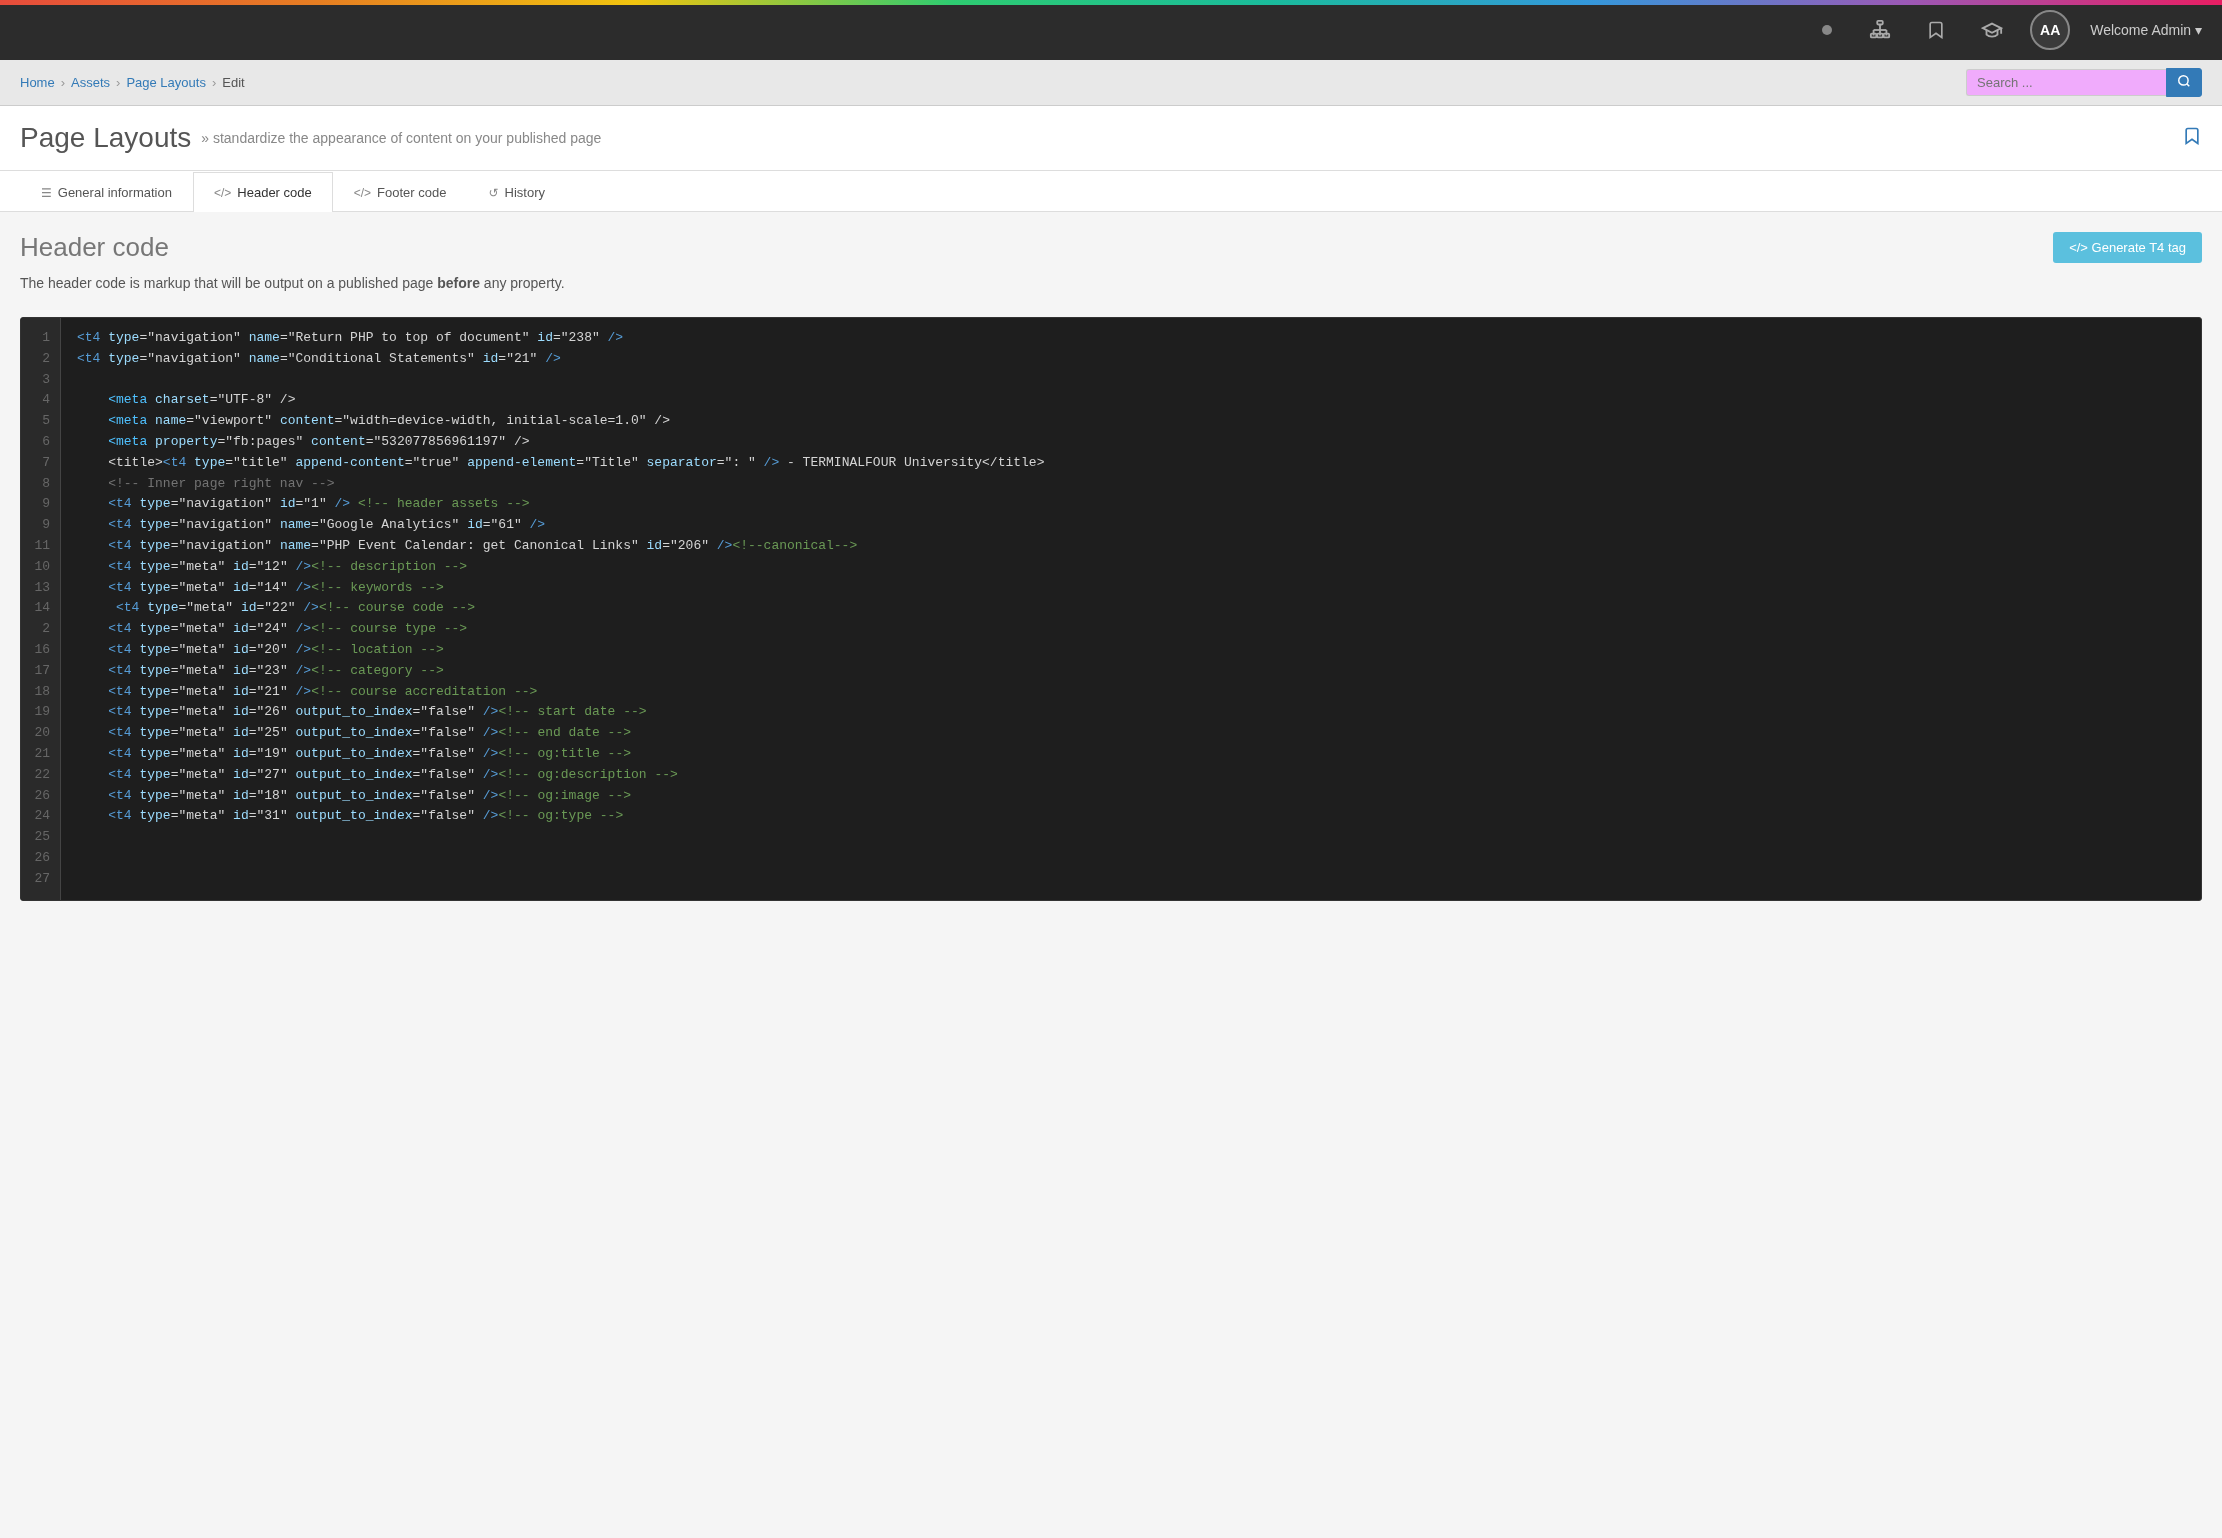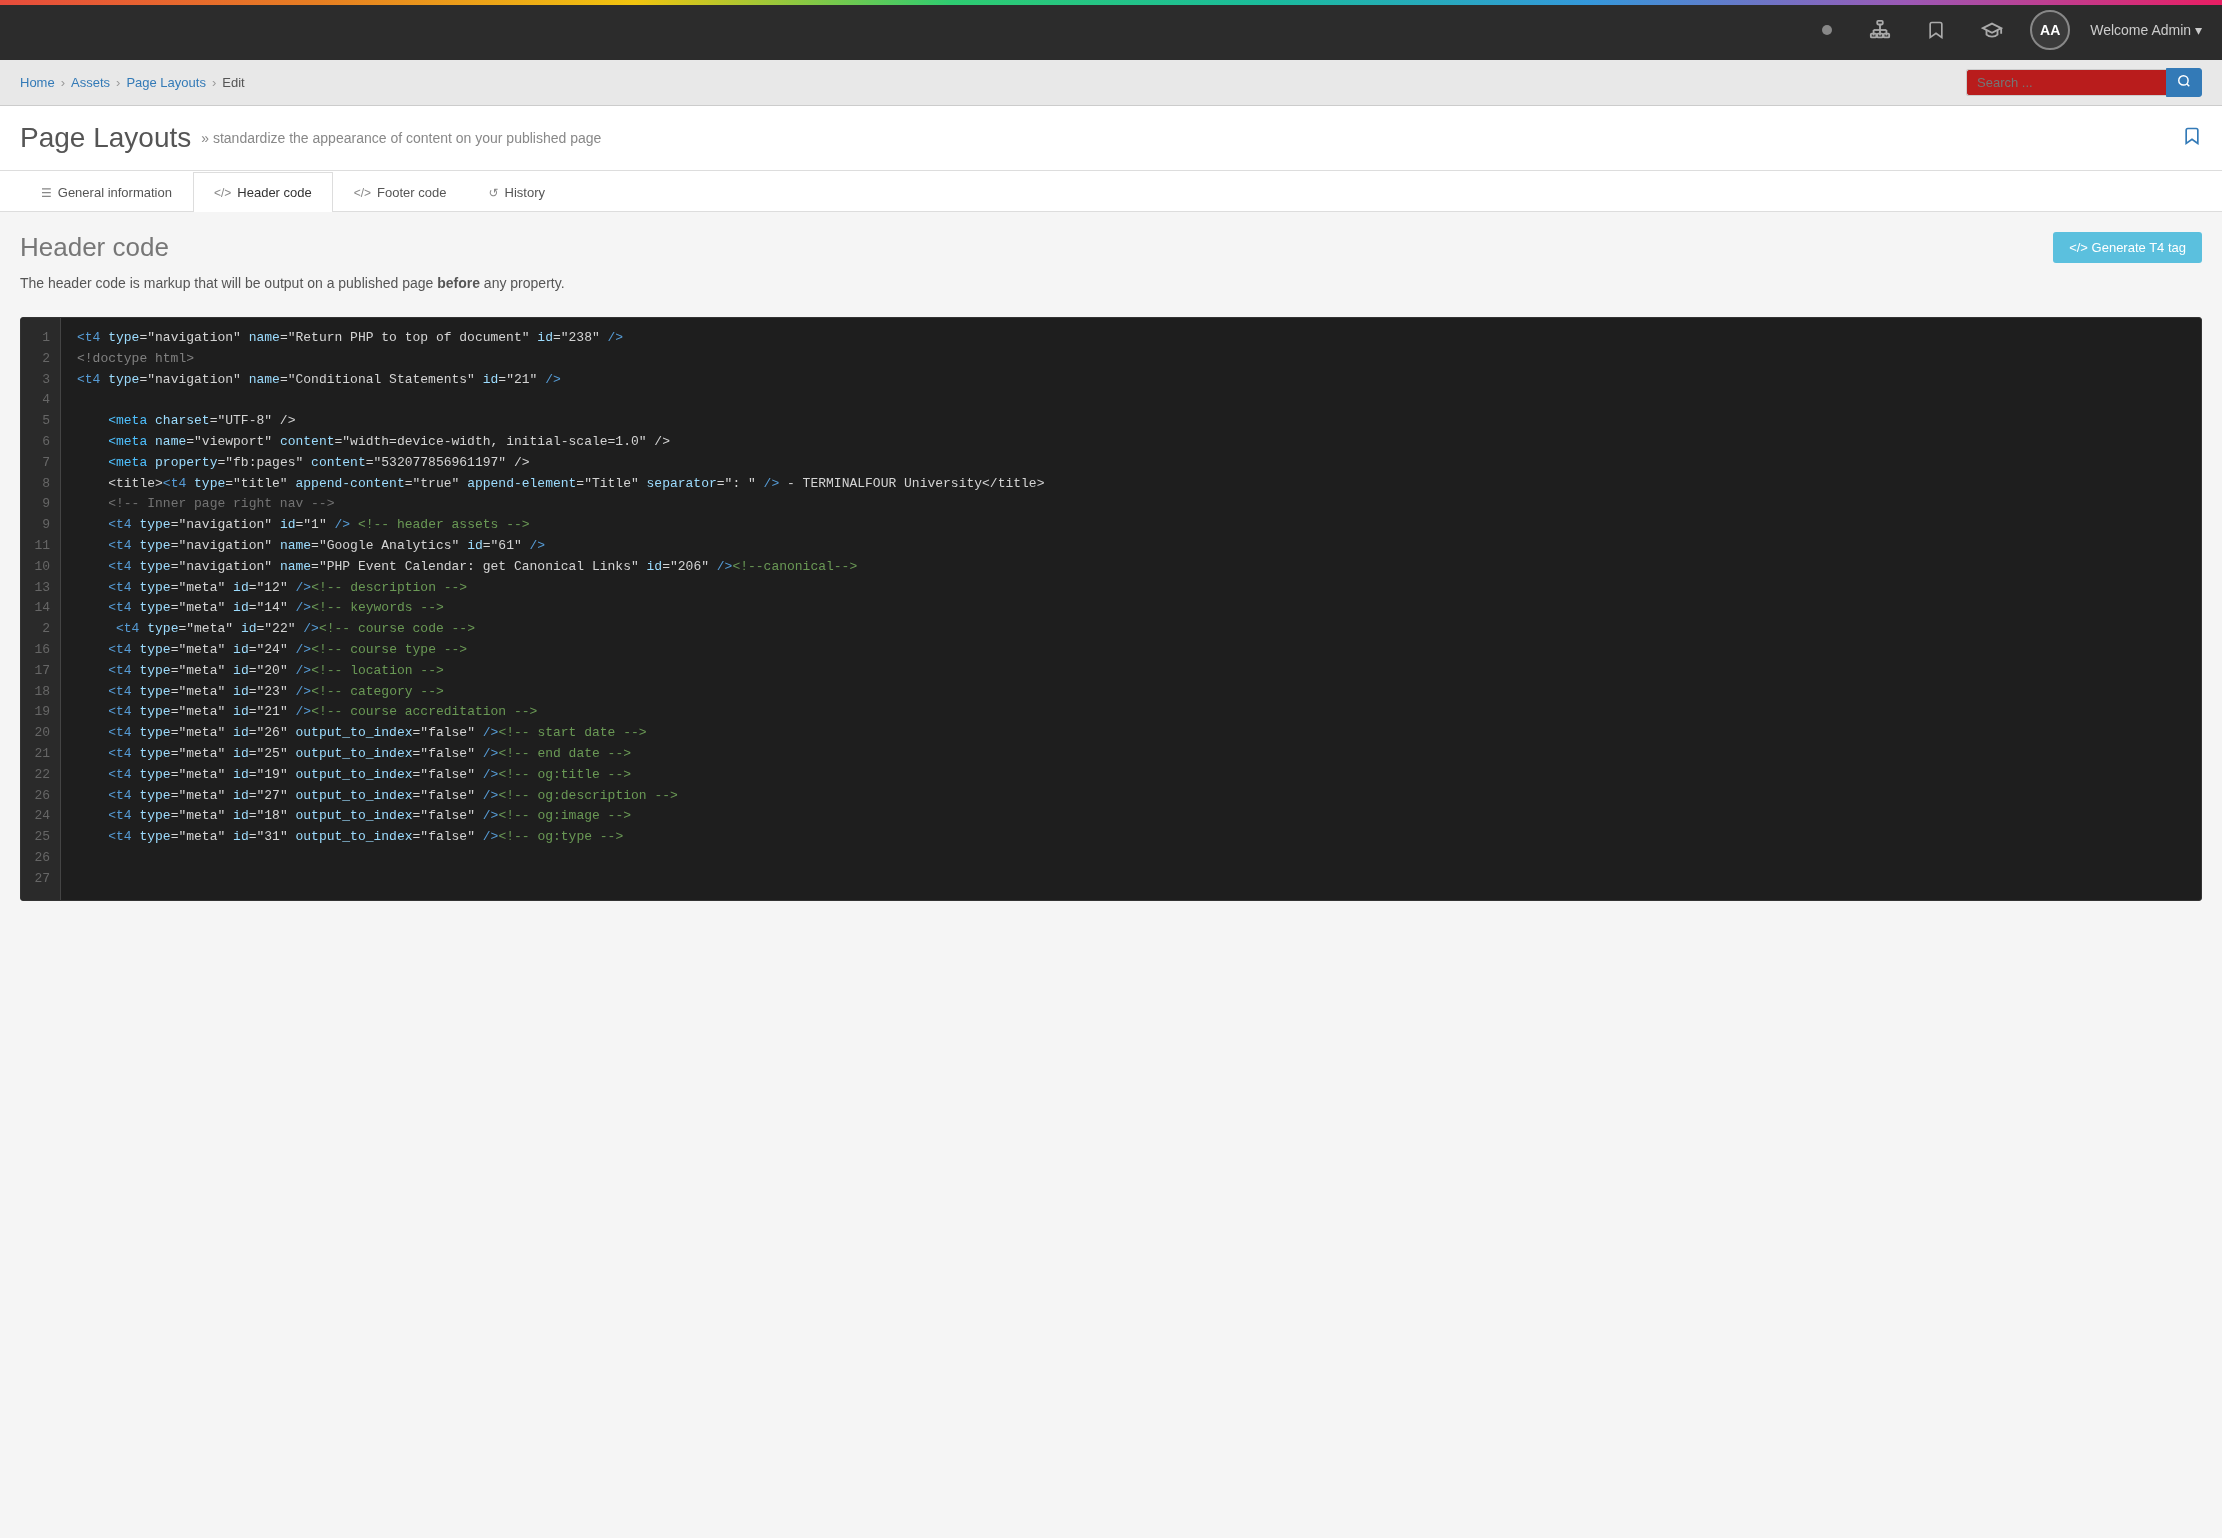--- a/index.html
+++ b/index.html
@@ -81,21 +81,21 @@
       display: flex;
       align-items: center;
       gap: 0;
     }
     .search-input {
       border: 1px solid #ccc;
       border-right: none;
       padding: 5px 10px;
       font-size: 13px;
       width: 200px;
-      background: #b91c1c;
+      background: #f0abfc;
       outline: none;
       border-radius: 3px 0 0 3px;
     }
     .search-btn {
       background: #337ab7;
       border: 1px solid #337ab7;
       color: #fff;
       padding: 5px 10px;
       cursor: pointer;
       border-radius: 0 3px 3px 0;
@@ -367,21 +367,20 @@
           <span class="line-number">21</span>
           <span class="line-number">22</span>
           <span class="line-number">26</span>
           <span class="line-number">24</span>
           <span class="line-number">25</span>
           <span class="line-number">26</span>
           <span class="line-number">27</span>
         </div>
       <div class="code-content" id="code-content">
           <span class="code-line" style="color: rgb(212, 212, 212);"><span style="color:#569cd6">&lt;t4</span> <span style="color:#9cdcfe">type</span>="navigation" <span style="color:#9cdcfe">name</span>="Return PHP to top of document" <span style="color:#9cdcfe">id</span>="238" <span style="color:#569cd6">/</span><span style="color:#569cd6">&gt;</span></span>
-          <span class="code-line" style="color: rgb(212, 212, 212);"><span style="color:#808080">&lt;!doctype html&gt;</span></span>
           <span class="code-line" style="color: rgb(212, 212, 212);"><span style="color:#569cd6">&lt;t4</span> <span style="color:#9cdcfe">type</span>="navigation" <span style="color:#9cdcfe">name</span>="Conditional Statements" <span style="color:#9cdcfe">id</span>="21" <span style="color:#569cd6">/</span><span style="color:#569cd6">&gt;</span></span>
           <span class="code-line" style="color: rgb(212, 212, 212);">&nbsp;</span>
           <span class="code-line" style="color: rgb(212, 212, 212);">    <span style="color:#4fc1ff">&lt;meta</span> <span style="color:#9cdcfe">charset</span>="UTF-8" /&gt;</span>
           <span class="code-line" style="color: rgb(212, 212, 212);">    <span style="color:#4fc1ff">&lt;meta</span> <span style="color:#9cdcfe">name</span>="viewport" <span style="color:#9cdcfe">content</span>="width=device-width, initial-scale=1.0" /&gt;</span>
           <span class="code-line" style="color: rgb(212, 212, 212);">    <span style="color:#4fc1ff">&lt;meta</span> <span style="color:#9cdcfe">property</span>="fb:pages" <span style="color:#9cdcfe">content</span>="532077856961197" /&gt;</span>
           <span class="code-line" style="color: rgb(212, 212, 212);">    &lt;title&gt;<span style="color:#569cd6">&lt;t4</span> <span style="color:#9cdcfe">type</span>="title" <span style="color:#9cdcfe">append-content</span>="true" <span style="color:#9cdcfe">append-element</span>="Title" <span style="color:#9cdcfe">separator</span>=": " <span style="color:#569cd6">/</span><span style="color:#569cd6">&gt;</span> - TERMINALFOUR University&lt;/title&gt;</span>
           <span class="code-line" style="color: rgb(212, 212, 212);">    <span style="color:#737373">&lt;!-- Inner page right nav --&gt;</span></span>
           <span class="code-line" style="color: rgb(212, 212, 212);">    <span style="color:#569cd6">&lt;t4</span> <span style="color:#9cdcfe">type</span>="navigation" <span style="color:#9cdcfe">id</span>="1" <span style="color:#569cd6">/</span><span style="color:#569cd6">&gt;</span> <span style="color:#6a9955">&lt;!-- header assets --&gt;</span></span>
           <span class="code-line" style="color: rgb(212, 212, 212);">    <span style="color:#569cd6">&lt;t4</span> <span style="color:#9cdcfe">type</span>="navigation" <span style="color:#9cdcfe">name</span>="Google Analytics" <span style="color:#9cdcfe">id</span>="61" <span style="color:#569cd6">/</span><span style="color:#569cd6">&gt;</span></span>
           <span class="code-line" style="color: rgb(212, 212, 212);">    <span style="color:#569cd6">&lt;t4</span> <span style="color:#9cdcfe">type</span>="navigation" <span style="color:#9cdcfe">name</span>="PHP Event Calendar: get Canonical Links" <span style="color:#9cdcfe">id</span>="206" <span style="color:#569cd6">/</span><span style="color:#569cd6">&gt;</span><span style="color:#6a9955">&lt;!--canonical--&gt;</span></span>

